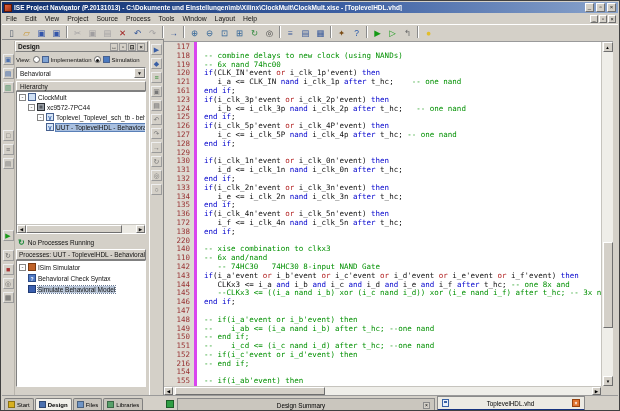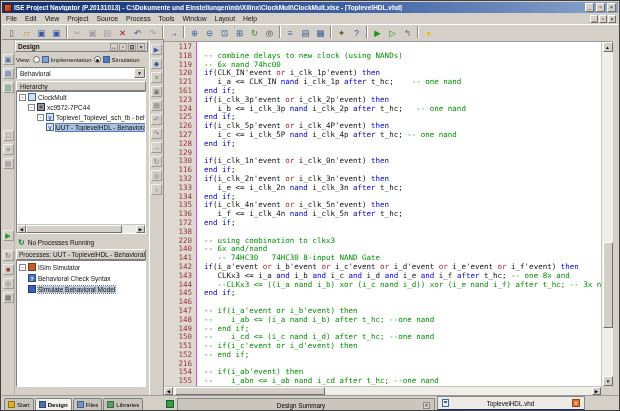--- a/index.html
+++ b/index.html
@@ -76,21 +76,21 @@
   .procbox .trow.sel .tlabel{background:#b9c6d8;outline:1px dotted #6a7a95}
 
   
   .edstrip{position:absolute;left:148px;top:40px;width:14px;height:354px;background:#d4d0c8;border-left:1px solid #fff}
   .ebtn{width:11px;height:11px;margin:3px auto 0;font-size:7px;line-height:10px;text-align:center;background:#d4d0c8;
     border:1px solid;border-color:#eee #9a9a9a #9a9a9a #eee}
 
   
   .editor{position:absolute;left:162px;top:38px;width:450px;height:356px;background:#fff;border-left:1px solid #8a8a8a}
   .ed-top{position:absolute;left:0;top:0;right:0;height:3px;background:#d4d0c8;border-bottom:1px solid #9a9a9a}
-  .gutter{position:absolute;left:0;top:3px;width:33px;bottom:9px;background:#dedad2;border-right:1px solid #d946ef;overflow:hidden;z-index:1}
+  .gutter{position:absolute;left:0;top:3px;width:33px;bottom:9px;background:#dedad2;border-right:3px solid #d946ef;overflow:hidden;z-index:1}
   .gnum{height:8.8px;line-height:8.8px;font:7.5px "DejaVu Sans Mono",monospace;color:var(--linenum);text-align:right;padding-right:4px}
   .code{position:absolute;left:40px;top:3px;right:12px;bottom:9px;overflow:hidden;z-index:1}
   .cline{height:8.8px;line-height:8.8px;font:7.5px "DejaVu Sans Mono",monospace;white-space:pre;color:#111}
   .kw{color:var(--kw)} .op{color:var(--op)} .cm{color:var(--cm)}
   .vscroll{position:absolute;right:0;top:3px;width:12px;bottom:9px;background:#efeee9;border-left:1px solid #c6c4be;z-index:2}
   .vbtn{width:10px;height:10px;margin:0 auto;background:#d4d0c8;border:1px solid;border-color:#fff #6f6f6f #6f6f6f #fff;
     font-size:4.5px;line-height:9px;text-align:center}
   .vbtn.bot{position:absolute;bottom:0;left:1px}
   .vthumb{position:absolute;left:1px;top:58%;width:10px;height:86px;background:#d4d0c8;border:1px solid;border-color:#fff #6f6f6f #6f6f6f #fff}
   .hscroll{position:absolute;left:0;right:12px;bottom:0;height:9px;background:#efeee9;border-top:1px solid #c6c4be;display:flex;z-index:2}
@@ -304,31 +304,31 @@
         <div class="gnum">121</div>
         <div class="gnum">161</div>
         <div class="gnum">123</div>
         <div class="gnum">124</div>
         <div class="gnum">125</div>
         <div class="gnum">126</div>
         <div class="gnum">127</div>
         <div class="gnum">128</div>
         <div class="gnum">129</div>
         <div class="gnum">130</div>
-        <div class="gnum">116</div>
+        <div class="gnum">131</div>
         <div class="gnum">132</div>
         <div class="gnum">133</div>
         <div class="gnum">134</div>
         <div class="gnum">135</div>
         <div class="gnum">136</div>
         <div class="gnum">172</div>
         <div class="gnum">138</div>
         <div class="gnum">220</div>
         <div class="gnum">140</div>
-        <div class="gnum">141</div>
+        <div class="gnum">110</div>
         <div class="gnum">142</div>
         <div class="gnum">143</div>
         <div class="gnum">144</div>
         <div class="gnum">145</div>
         <div class="gnum">146</div>
         <div class="gnum">147</div>
         <div class="gnum">148</div>
         <div class="gnum">149</div>
         <div class="gnum">150</div>
         <div class="gnum">151</div>
@@ -346,29 +346,30 @@
         <div class="cline">   i_a &lt;= CLK_IN <span class="kw">nand</span> i_clk_1p <span class="kw">after</span> t_hc;    <span class="cm">-- one nand</span></div>
         <div class="cline"><span class="kw">end</span> <span class="kw">if</span>;</div>
         <div class="cline"><span class="kw">if</span>(i_clk_3p'event <span class="op">or</span> i_clk_2p'event) <span class="kw">then</span></div>
         <div class="cline">   i_b &lt;= i_clk_3p <span class="kw">nand</span> i_clk_2p <span class="kw">after</span> t_hc;   <span class="cm">-- one nand</span></div>
         <div class="cline"><span class="kw">end</span> <span class="kw">if</span>;</div>
         <div class="cline"><span class="kw">if</span>(i_clk_5p'event <span class="op">or</span> i_clk_4P'event) <span class="kw">then</span></div>
         <div class="cline">   i_c &lt;= i_clk_5P <span class="kw">nand</span> i_clk_4p <span class="kw">after</span> t_hc; <span class="cm">-- one nand</span></div>
         <div class="cline"><span class="kw">end</span> <span class="kw">if</span>;</div>
         <div class="cline"></div>
         <div class="cline"><span class="kw">if</span>(i_clk_1n'event <span class="op">or</span> i_clk_0n'event) <span class="kw">then</span></div>
+        <div class="cline">   i_d &lt;= i_clk_1n <span class="kw">nand</span> i_clk_0n <span class="kw">after</span> t_hc;</div>
         <div class="cline"><span class="kw">end</span> <span class="kw">if</span>;</div>
         <div class="cline"><span class="kw">if</span>(i_clk_2n'event <span class="op">or</span> i_clk_3n'event) <span class="kw">then</span></div>
         <div class="cline">   i_e &lt;= i_clk_2n <span class="kw">nand</span> i_clk_3n <span class="kw">after</span> t_hc;</div>
         <div class="cline"><span class="kw">end</span> <span class="kw">if</span>;</div>
         <div class="cline"><span class="kw">if</span>(i_clk_4n'event <span class="op">or</span> i_clk_5n'event) <span class="kw">then</span></div>
         <div class="cline">   i_f &lt;= i_clk_4n <span class="kw">nand</span> i_clk_5n <span class="kw">after</span> t_hc;</div>
         <div class="cline"><span class="kw">end</span> <span class="kw">if</span>;</div>
         <div class="cline"></div>
-        <div class="cline"><span class="cm">-- using combination to clkx3</span></div>
+        <div class="cline"><span class="cm">-- xise combination to clkx3</span></div>
         <div class="cline"><span class="cm">-- 6x and/nand</span></div>
         <div class="cline">   <span class="cm">-- 74HC30   74HC30 8-input NAND Gate</span></div>
         <div class="cline"><span class="kw">if</span>(i_a'event <span class="op">or</span> i_b'event <span class="op">or</span> i_c'event <span class="op">or</span> i_d'event <span class="op">or</span> i_e'event <span class="op">or</span> i_f'event) <span class="kw">then</span></div>
         <div class="cline">   CLKx3 &lt;= i_a <span class="kw">and</span> i_b <span class="kw">and</span> i_c <span class="kw">and</span> i_d <span class="kw">and</span> i_e <span class="kw">and</span> i_f <span class="kw">after</span> t_hc; <span class="cm">-- one 8x and</span></div>
         <div class="cline">   <span class="cm">--CLKx3 &lt;= ((i_a nand i_b) xor (i_c nand i_d)) xor (i_e nand i_f) after t_hc; -- 3x nand</span></div>
         <div class="cline"><span class="kw">end</span> <span class="kw">if</span>;</div>
         <div class="cline"></div>
         <div class="cline"><span class="cm">-- if(i_a'event or i_b'event) then</span></div>
         <div class="cline"><span class="cm">--    i_ab &lt;= (i_a nand i_b) after t_hc; --one nand</span></div>
         <div class="cline"><span class="cm">-- end if;</span></div>

